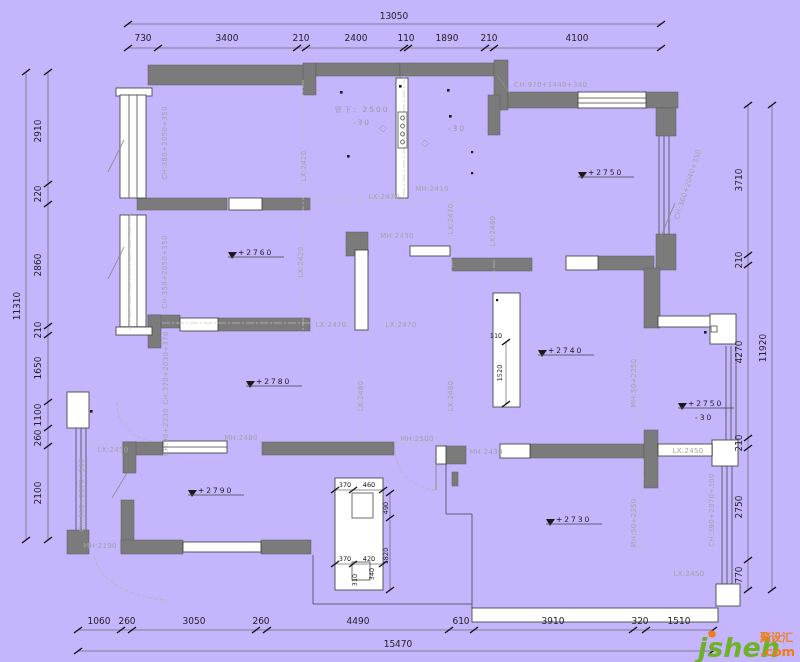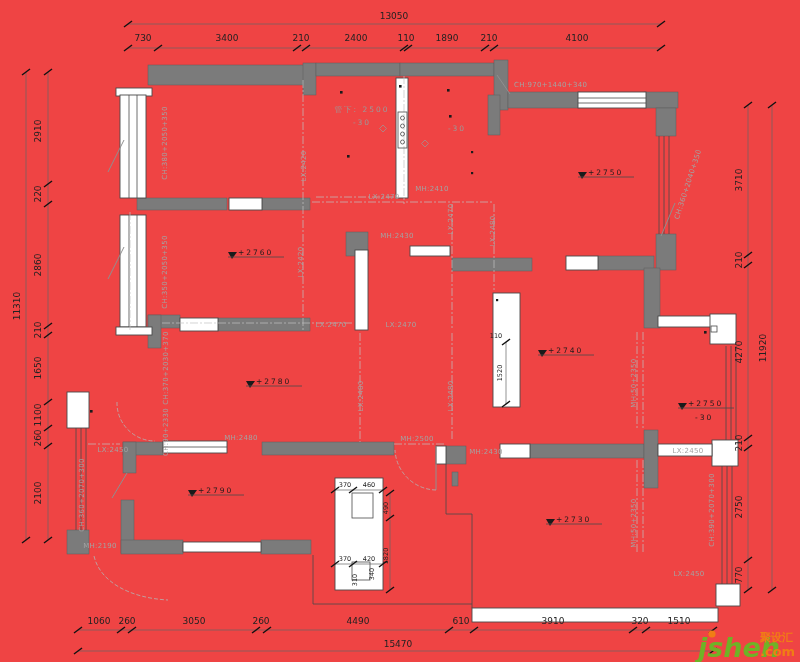--- a/index.html
+++ b/index.html
@@ -1,16 +1,16 @@
 <!DOCTYPE html>
 <html><head>
 <meta charset="utf-8">
 <style>
   html,body{margin:0;padding:0;background:#ffffff;}
-  .stage{position:relative;width:800px;height:662px;background:#ef4444;overflow:hidden;
+  .stage{position:relative;width:800px;height:662px;background:#c4b5fd;overflow:hidden;
          font-family:"DejaVu Sans","Liberation Sans",sans-serif;}
   svg{position:absolute;left:0;top:0;}
   text{fill:#2e2e2e;}
   .dim{font-size:9px;fill:#222;}
   .dimtot{font-size:9px;fill:#222;}
   .ann{font-size:7px;fill:#a3a3a3;letter-spacing:.3px;}
   .lvl{font-size:7.5px;fill:#1c1c1c;letter-spacing:2px;}
   .note{font-size:7.5px;fill:#9a9a9a;letter-spacing:2px;}
   .small{font-size:6.5px;fill:#222;}
   .wall{fill:#7b7b7b;stroke:#5d5d5d;stroke-width:.5;}

